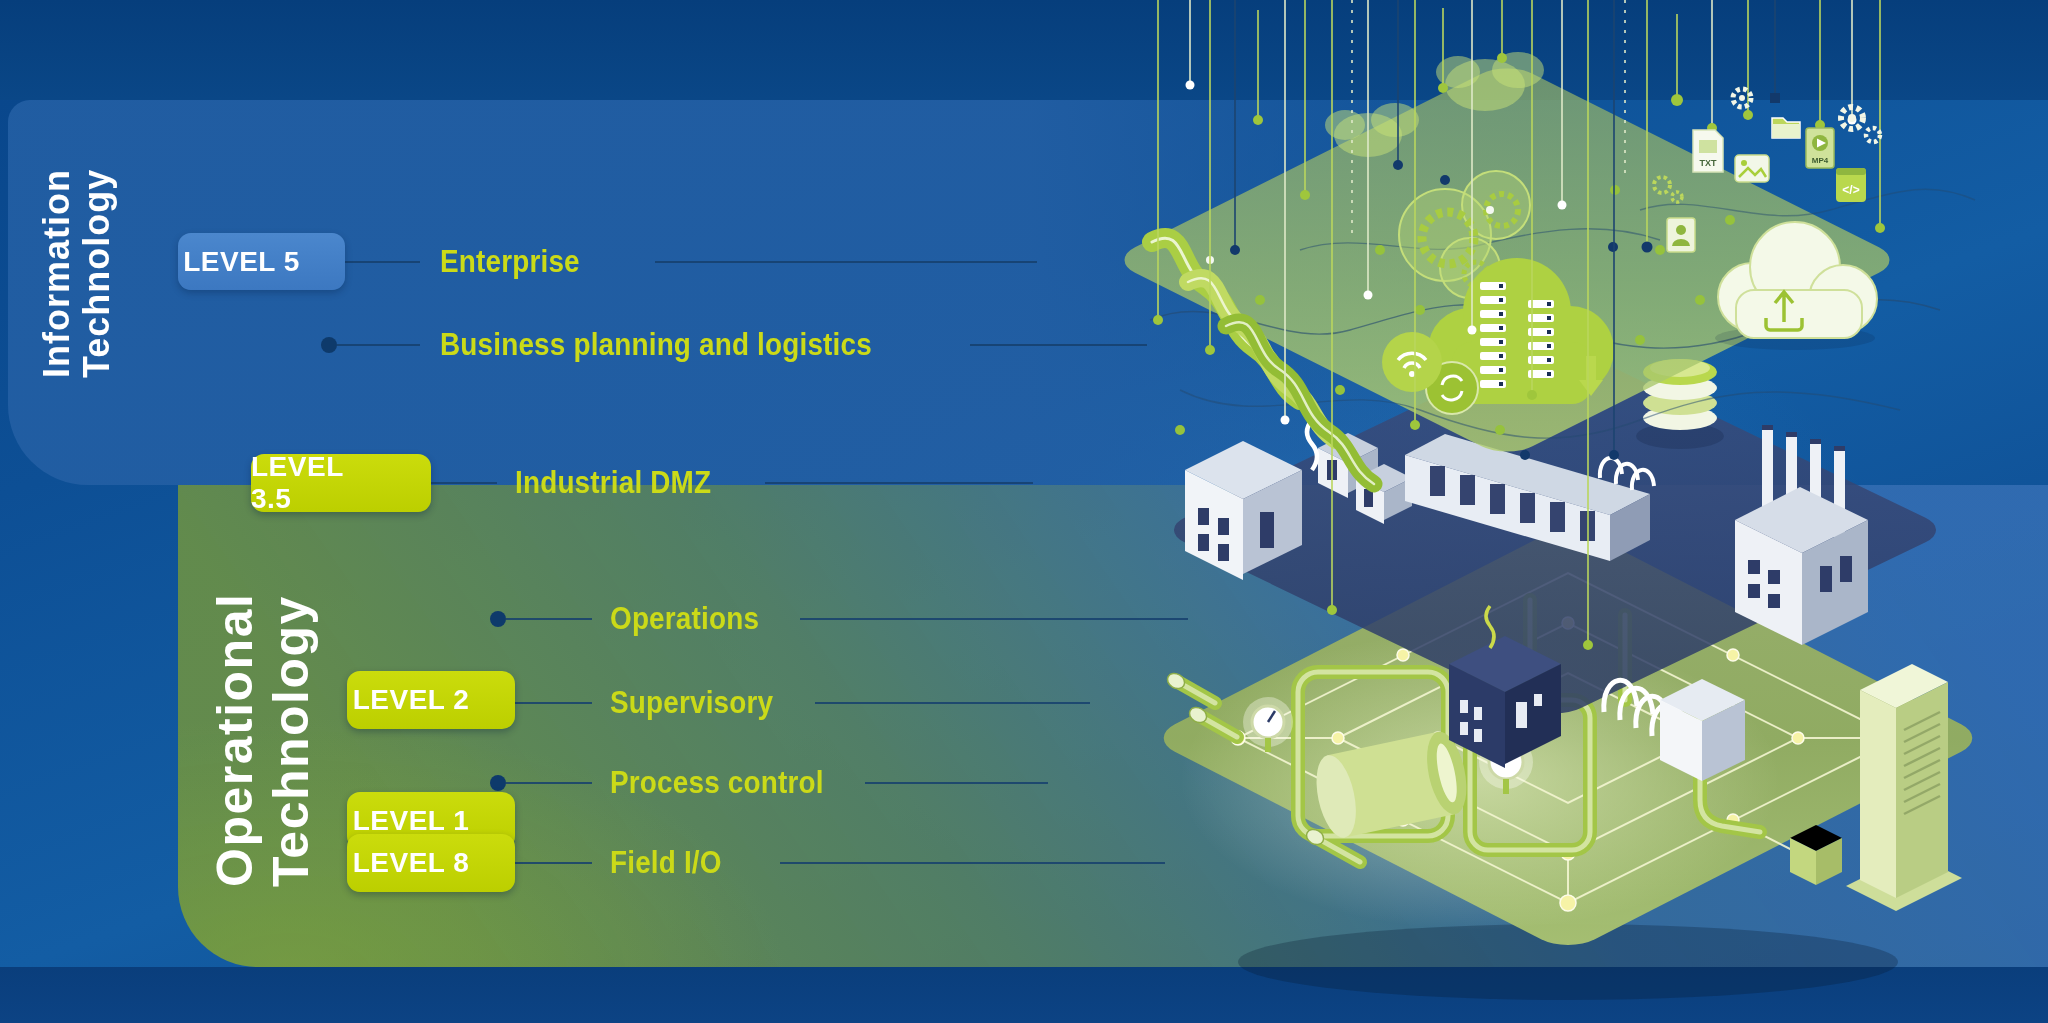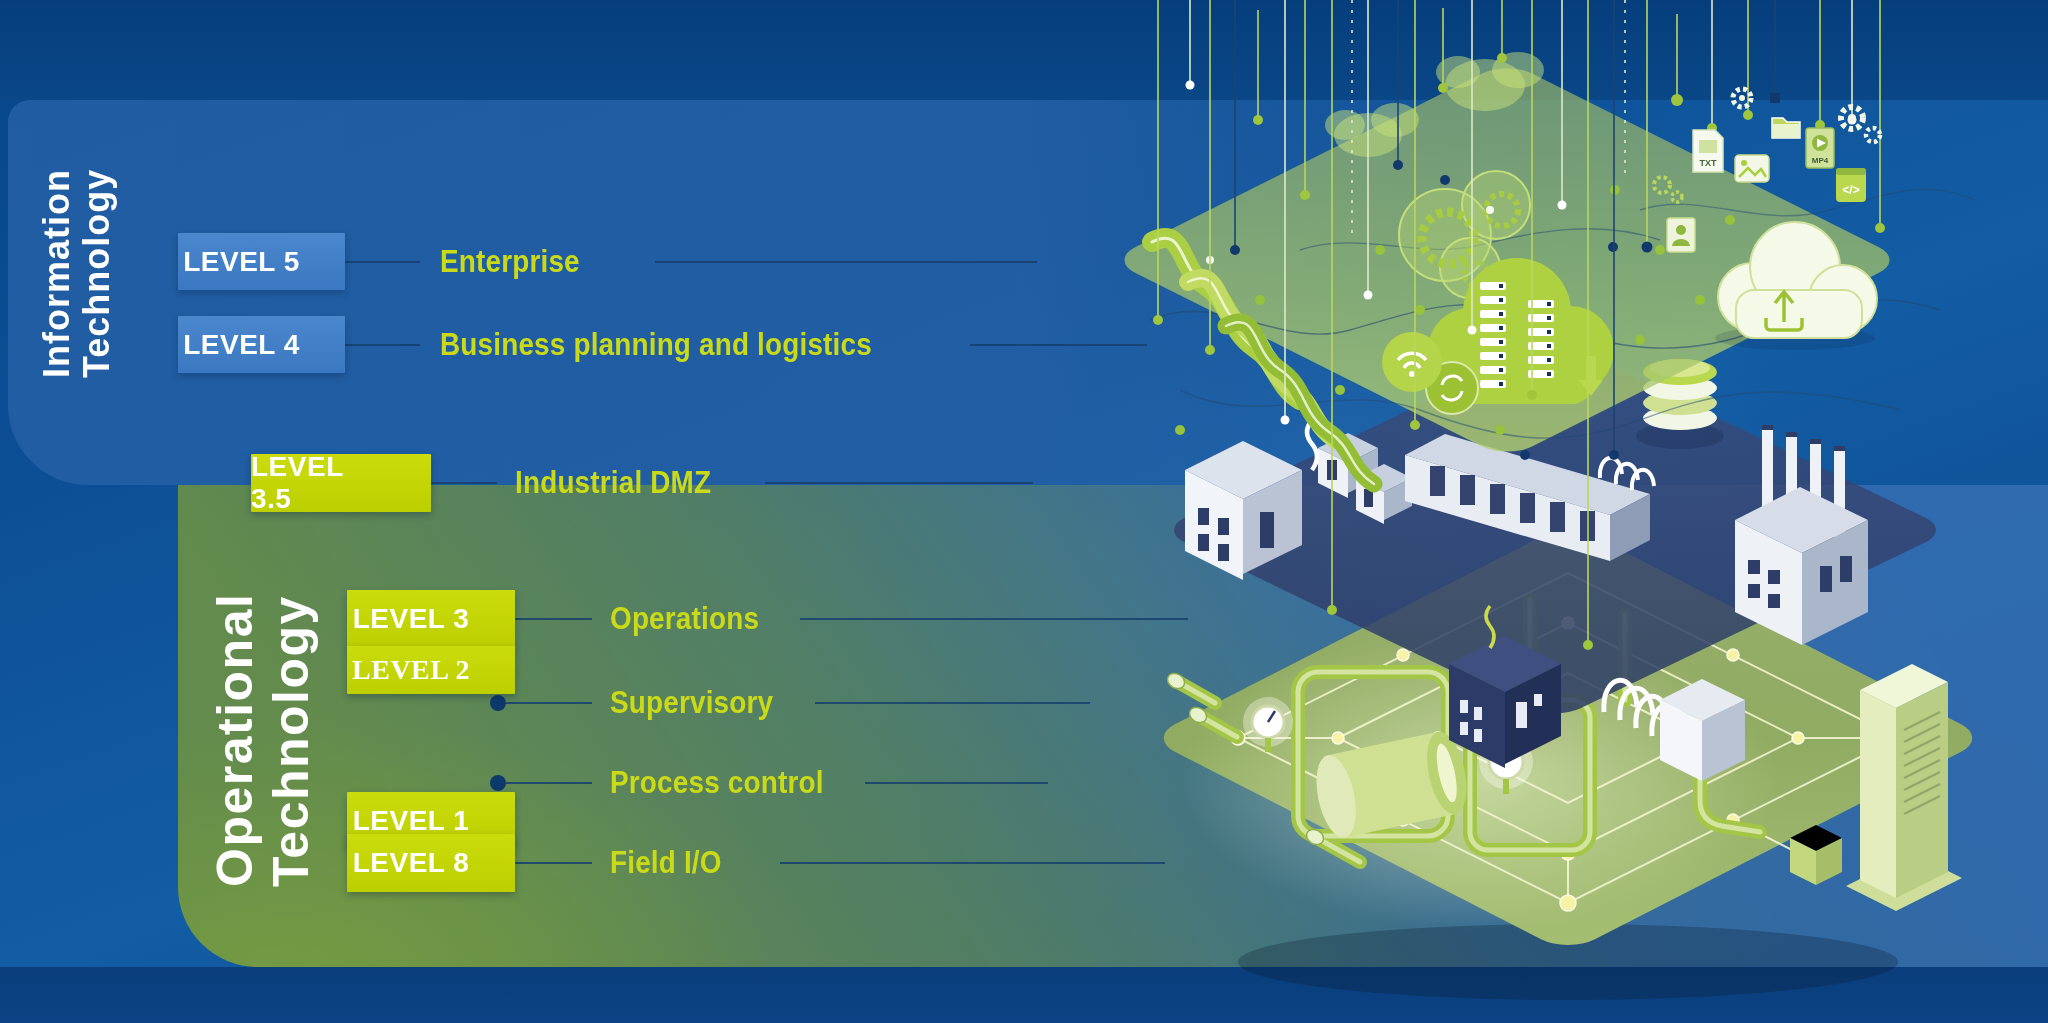--- a/index.html
+++ b/index.html
@@ -20,21 +20,21 @@
   .panel-ot{position:absolute;left:178px;top:485px;width:1870px;height:482px;
     border-radius:0 0 0 80px;
     background:
       radial-gradient(ellipse 800px 420px at 6% 102%, rgba(128,165,58,.6), rgba(0,0,0,0) 62%),
       linear-gradient(235deg, rgba(52,110,179,.88) 8%, rgba(60,112,158,.86) 34%, rgba(88,130,96,.9) 62%, rgba(104,142,72,.94) 86%);}
   .vtitle{position:absolute;color:#ffffff;font-weight:bold;white-space:nowrap;
     transform:rotate(-90deg);line-height:1.12;}
   .vtitle.it{font-size:36px;letter-spacing:1px;width:230px;height:80px;left:-38px;top:223px;}
   .vtitle.ot{font-size:50px;letter-spacing:1.5px;width:320px;height:112px;left:103px;top:671px;}
   .vtitle span{display:block;}
-  .badge{position:absolute;border-radius:1px;color:#fff;font-weight:bold;font-size:28px;
+  .badge{position:absolute;border-radius:13px;color:#fff;font-weight:bold;font-size:28px;
     letter-spacing:.5px;display:flex;align-items:center;justify-content:center;
     padding-right:40px;box-sizing:border-box;}
   .badge.blue{background:linear-gradient(180deg,#4b87cd,#3c78c1);box-shadow:0 3px 7px rgba(4,24,58,.28);}
   .badge.green{background:linear-gradient(180deg,#cbdc0c,#bccf00);box-shadow:0 3px 7px rgba(4,24,58,.3);}
   .lvl-label{position:absolute;color:#cbda18;font-weight:bold;font-size:31px;white-space:nowrap;
     transform:translateY(-50%) scaleX(.9);transform-origin:left center;letter-spacing:.2px;}
   svg{position:absolute;left:0;top:0;}
 </style>
 </head>
 <body>
@@ -572,30 +572,28 @@
     <span>Technology</span>
   </div>
   <div class="vtitle ot">
     <span>Operational</span>
     <span>Technology</span>
   </div>
 
   <div class="badge blue" style="left:178px;top:233px;width:167px;height:57px;">LEVEL 5</div>
   <div class="lvl-label" style="left:440px;top:262px;">Enterprise</div>
 
-  <div class="badge blue" style="left:178px;top:316px;width:167px;height:57px;">LEVEL 4</div>
   <div class="lvl-label" style="left:440px;top:345px;">Business planning and logistics</div>
 
   <div class="badge green" style="left:251px;top:454px;width:180px;height:58px;">LEVEL 3.5</div>
   <div class="lvl-label" style="left:515px;top:483px;">Industrial DMZ</div>
 
-  <div class="badge green" style="left:347px;top:590px;width:168px;height:58px;">LEVEL 3</div>
   <div class="lvl-label" style="left:610px;top:619px;">Operations</div>
 
-  <div class="badge green" style="left:347px;top:646px;width:168px;height:48px;font-family:Liberation Serif, serif;">LEVEL 2</div>
+  <div class="badge green" style="left:347px;top:671px;width:168px;height:58px;">LEVEL 2</div>
   <div class="lvl-label" style="left:610px;top:703px;">Supervisory</div>
 
   <div class="badge green" style="left:347px;top:755px;width:168px;height:57px;margin-top:37px;">LEVEL 1</div>
   <div class="lvl-label" style="left:610px;top:783px;">Process control</div>
 
   <div class="badge green" style="left:347px;top:834px;width:168px;height:58px;">LEVEL 8</div>
   <div class="lvl-label" style="left:610px;top:863px;">Field I/O</div>
 
 </div>
 

